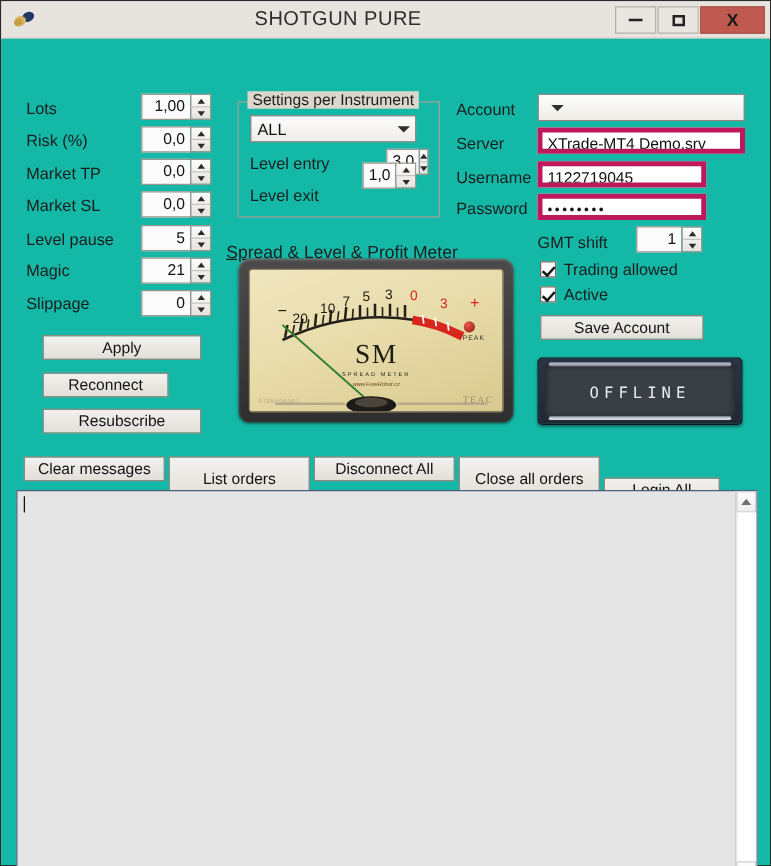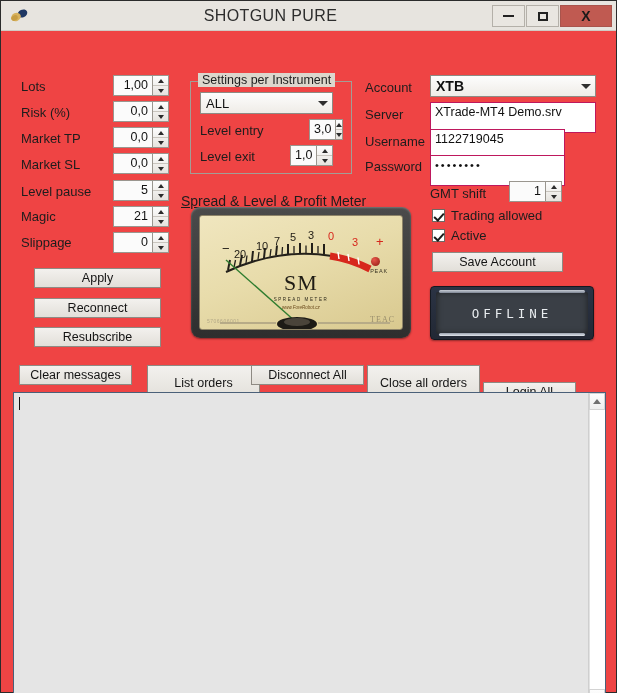--- a/index.html
+++ b/index.html
@@ -63,21 +63,21 @@
     font-size: 14px;
     margin-right: 4px;
   }
   #wbtns { display: flex; align-items: center; position: absolute; right: 0; top: 4px; }
   .glyph-min { display:block; width: 11px; height: 2px; background: #222; }
   .glyph-max { display:block; width: 10px; height: 9px; border: 2px solid #222; }
   
   #client {
     flex: 1;
     position: relative;
-    background: #ef4444;
+    background: #14b8a6;
   }
   .lbl {
     font-size: 13px;
     color: #1d1d1d;
     position: absolute;
     white-space: nowrap;
   }
   
   .numfield {
     position: absolute;
@@ -111,25 +111,25 @@
     line-height: 1;
   }
   .numfield .spin .up { border-bottom: 1px solid #c9c5be; }
   .tri-up { width:0;height:0;border-left:3px solid transparent;border-right:3px solid transparent;border-bottom:4px solid #2b2b2b; }
   .tri-dn { width:0;height:0;border-left:3px solid transparent;border-right:3px solid transparent;border-top:4px solid #2b2b2b; }
 
   
   .textfield {
     position: absolute;
     background: #ffffff;
-    border: 1px solid #be185d;
+    border: 4px solid #be185d;
     font-size: 12.5px;
     color: #111;
     padding: 0 4px;
-    height: 31px;
+    height: 21px;
     line-height: 19px;
     font-family: "Liberation Sans", sans-serif;
     overflow: hidden;
     white-space: nowrap;
   }
   .pwdots { letter-spacing: 2px; font-size: 11px; }
 
   
   #groupbox {
     position: absolute;
@@ -417,21 +417,21 @@
           <div class="up">
             <i class="tri-up"></i>
           </div>
           <div class="dn">
             <i class="tri-dn"></i>
           </div>
         </div>
     </div>
 
     <div class="btn" style="left:33px; top:237px; width:127px; height:20px;">Apply</div>
-    <div class="btn" style="left:33px; top:267px; width:127px; height:20px;">Reconnect</div>
+    <div class="btn" style="left:33px; top:267px; width:101px; height:20px;">Reconnect</div>
     <div class="btn" style="left:33px; top:296px; width:127px; height:20px;">Resubscribe</div>
 
     <div id="groupbox"></div>
     <div id="groupbox-title">Settings per Instrument</div>
 
     <div class="combo" style="left:199px; top:61px; width:133px;">
       <span class="cv">ALL</span>
       <span class="carrow">
           <i class="chev"></i>
         </span>
@@ -444,21 +444,21 @@
           <div class="up">
             <i class="tri-up"></i>
           </div>
           <div class="dn">
             <i class="tri-dn"></i>
           </div>
         </div>
     </div>
 
     <div class="lbl" style="left:199px; top:118px;">Level exit</div>
-    <div class="numfield" style="left:278px; top:114px; width:54px;padding-left:11px;">
+    <div class="numfield" style="left:278px; top:99px; width:54px;padding-left:11px;">
       <div class="inp">1,0</div>
       <div class="spin">
           <div class="up">
             <i class="tri-up"></i>
           </div>
           <div class="dn">
             <i class="tri-dn"></i>
           </div>
         </div>
     </div>
@@ -529,21 +529,20 @@
         <div id="meter-brand-r">TEAC</div>
       </div>
     </div>
 
     <div class="lbl" style="left:364px; top:49px;">Account</div>
     <div class="lbl" style="left:364px; top:76px;">Server</div>
     <div class="lbl" style="left:364px; top:103px;">Username</div>
     <div class="lbl" style="left:364px; top:128px;">Password</div>
 
     <div class="combo" id="combo-account" style="left:429px; top:44px; width:166px;">
-      <span class="cv">XTB</span>
       <span class="carrow">
           <i class="chev"></i>
         </span>
     </div>
 
     <div class="textfield" style="left:429px; top:71px; width:166px;">XTrade-MT4 Demo.srv</div>
     <div class="textfield" style="left:429px; top:98px; width:135px;">1122719045</div>
     <div class="textfield pwdots" style="left:429px; top:124px; width:135px;">••••••••</div>
 
     <div class="lbl" style="left:429px; top:155px;">GMT shift</div>
@@ -570,21 +569,21 @@
 
     <div class="btn" style="left:431px; top:221px; width:131px; height:20px;">Save Account</div>
 
     <div id="lcd">
       <div id="lcd-inner">
         <span id="lcd-text">OFFLINE</span>
       </div>
     </div>
 
     <div class="btn" style="left:18px;  top:334px; width:113px; height:20px;">Clear messages</div>
-    <div class="btn" style="left:146px; top:334px; width:113px; height:36px;">List orders</div>
+    <div class="btn" style="left:134px; top:334px; width:113px; height:36px;">List orders</div>
     <div class="btn" style="left:250px; top:334px; width:113px; height:20px;">Disconnect All</div>
     <div class="btn" style="left:366px; top:334px; width:113px; height:36px;">Close all orders</div>
     <div class="btn" style="left:482px; top:334px; width:93px; height:20px;margin-top:17px;">Login All</div>
 
     <div id="logbox">
       <div id="logtext">
           <div id="caret"></div>
         </div>
       <div id="scrollbar">
         <div class="sb-arrow">

